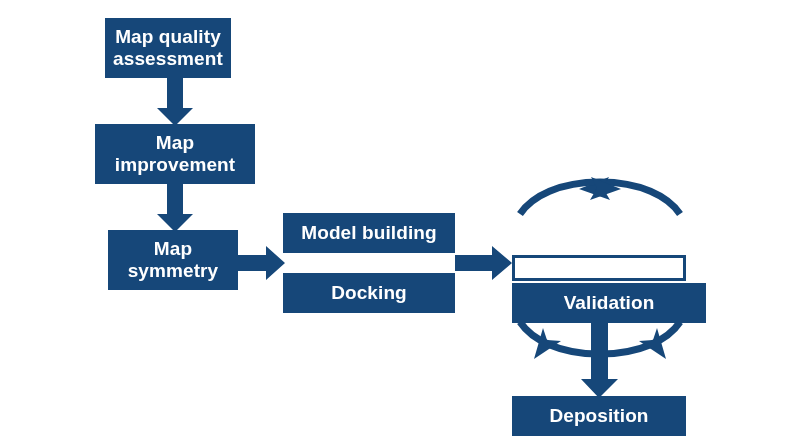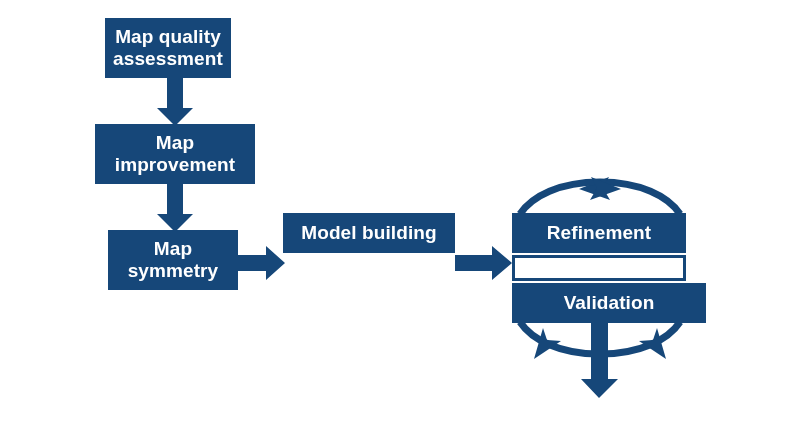--- a/index.html
+++ b/index.html
@@ -110,27 +110,30 @@
 
   <div class="node" style="left:108px; top:230px; width:130px; height:60px; font-size:19px;">
     <span>Map
 symmetry</span>
   </div>
 
   <div class="node" style="left:283px; top:213px; width:172px; height:40px; font-size:19px;">
     <span>Model building</span>
   </div>
 
+  <div class="node" style="left:283px; top:273px; width:172px; height:40px; font-size:19px;">
+    <span>Docking</span>
+  </div>
 
-  <div class="node" style="left:512px; top:213px; width:174px; height:40px; font-size:19px;">
-    <span>Refinement</span>
-  </div>
 
   <div class="node node-white" style="left:512px; top:255px; width:174px; height:26px;">
     <span></span>
   </div>
 
   <div class="node" style="left:512px; top:283px; width:194px; height:40px; font-size:19px;">
     <span>Validation</span>
   </div>
 
+  <div class="node" style="left:512px; top:396px; width:174px; height:40px; font-size:19px;">
+    <span>Deposition</span>
+  </div>
 
 </div>
 
 </body></html>

